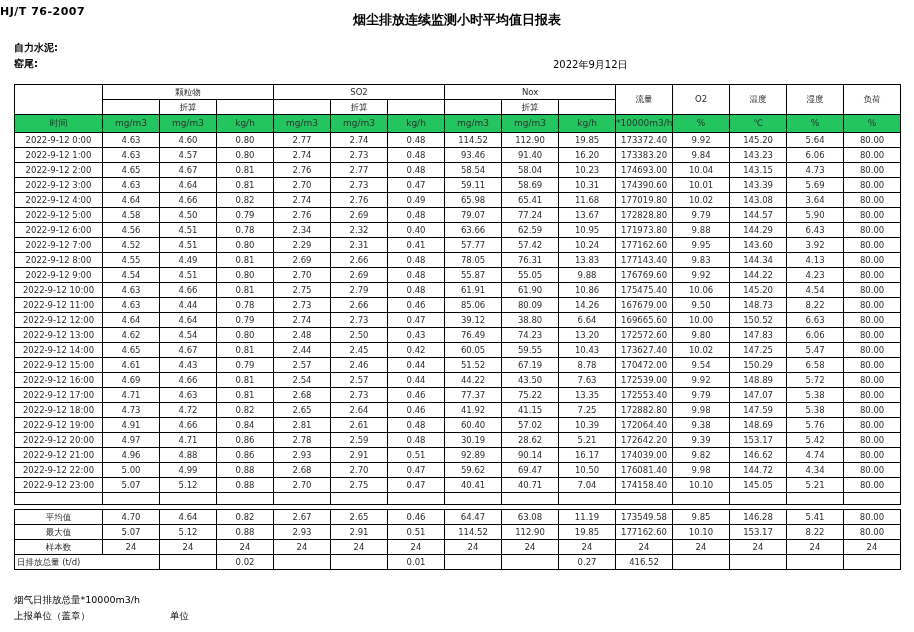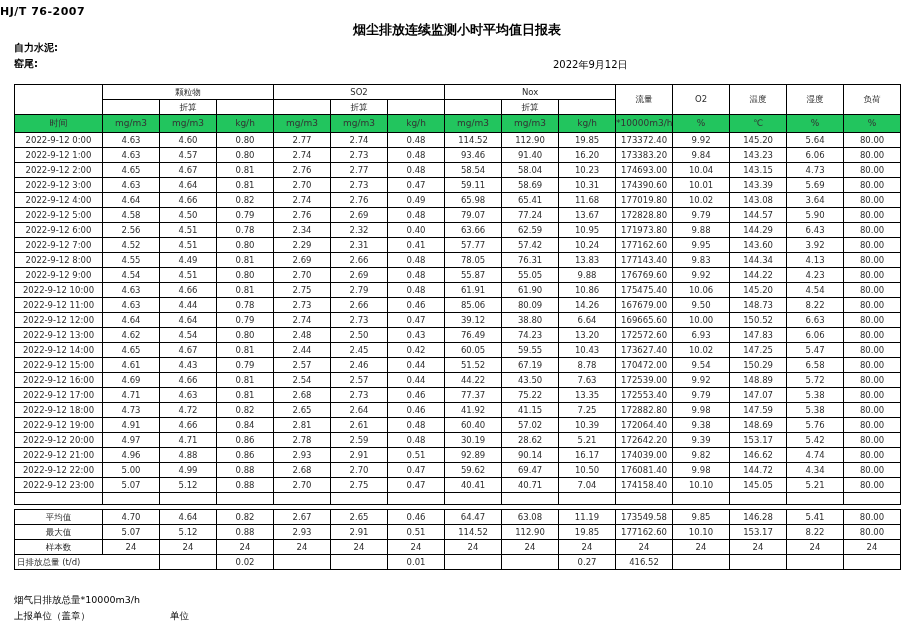--- a/index.html
+++ b/index.html
@@ -2,21 +2,21 @@
 <html><head>
 <meta charset="utf-8">
 <style>
   html,body{margin:0;padding:0;}
   body{
     width:914px;height:632px;background:#ffffff;position:relative;
     font-family:"DejaVu Sans", sans-serif;color:#000;
   }
   .abs{position:absolute;}
   .std-code{top:5px;left:0;font-size:11px;font-weight:bold;letter-spacing:.5px;}
-  .report-title{top:21px;left:0;width:914px;text-align:center;font-size:13px;font-weight:bold;}
+  .report-title{top:11px;left:0;width:914px;text-align:center;font-size:13px;font-weight:bold;}
   .company{top:41px;left:14px;font-size:10px;font-weight:bold;}
   .site{top:57px;left:14px;font-size:10px;font-weight:bold;}
   .date{top:58px;left:553px;font-size:10px;font-weight:normal;}
 
   table{border-collapse:collapse;table-layout:fixed;padding-left:24px;}
   .main-table{top:84px;left:14px;width:886px;}
   .summary-table{top:509px;left:14px;width:886px;}
   th,td{
     border:1px solid #000;font-size:8.5px;font-weight:normal;text-align:center;
     padding:0;height:14px;line-height:13px;overflow:hidden;white-space:nowrap;color:#2b2b2b;
@@ -196,21 +196,21 @@
         <td>77.24</td>
         <td>13.67</td>
         <td>172828.80</td>
         <td>9.79</td>
         <td>144.57</td>
         <td>5.90</td>
         <td>80.00</td>
       </tr>
       <tr>
         <td>2022-9-12 6:00</td>
-        <td>2.56</td>
+        <td>4.56</td>
         <td>4.51</td>
         <td>0.78</td>
         <td>2.34</td>
         <td>2.32</td>
         <td>0.40</td>
         <td>63.66</td>
         <td>62.59</td>
         <td>10.95</td>
         <td>171973.80</td>
         <td>9.88</td>
@@ -325,21 +325,21 @@
         <td>4.62</td>
         <td>4.54</td>
         <td>0.80</td>
         <td>2.48</td>
         <td>2.50</td>
         <td>0.43</td>
         <td>76.49</td>
         <td>74.23</td>
         <td>13.20</td>
         <td>172572.60</td>
-        <td>6.93</td>
+        <td>9.80</td>
         <td>147.83</td>
         <td>6.06</td>
         <td>80.00</td>
       </tr>
       <tr>
         <td>2022-9-12 14:00</td>
         <td>4.65</td>
         <td>4.67</td>
         <td>0.81</td>
         <td>2.44</td>

